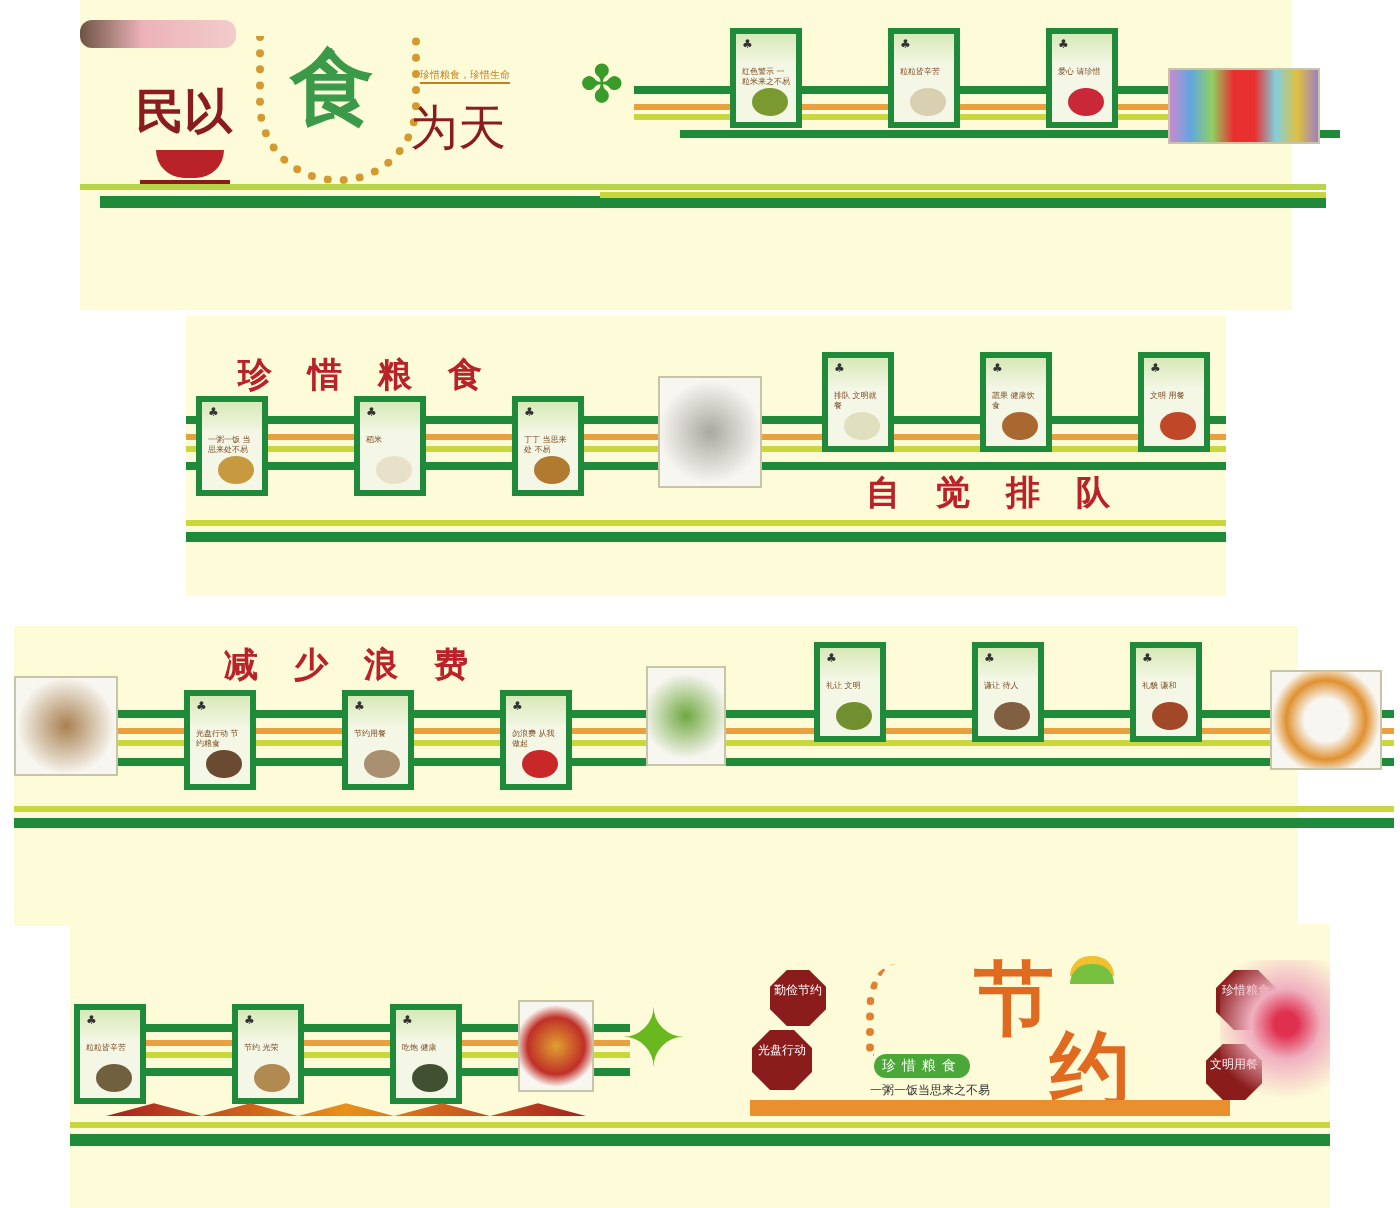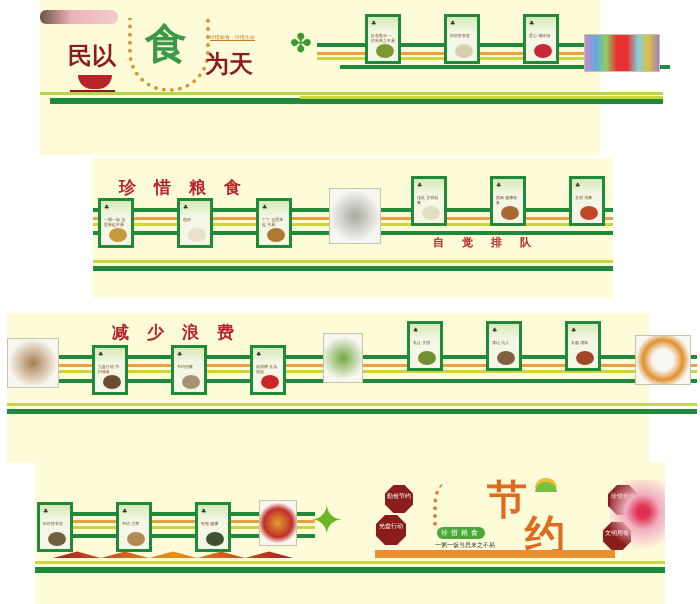--- a/index.html
+++ b/index.html
@@ -17,27 +17,27 @@
   .poster .txt { position:absolute; top:16px; left:3px; right:3px; font-size:4px; color:#7a4a20; line-height:5px; }
   .poster .pic { position:absolute; bottom:3px; left:8px; width:18px; height:14px; border-radius:50%; }
   .photo { position:absolute; background:#f8f6f0; border:1px solid #c8c4a8; overflow:hidden; }
   .heading { position:absolute; color:#b82228; font-weight:bold; letter-spacing:18px; font-family:"DejaVu Serif", serif; }
   .badge { position:absolute; width:28px; height:28px; background:#8b1c1c; color:#fff; font-size:6px; line-height:7px;
            text-align:center; padding-top:7px; clip-path:polygon(30% 0,70% 0,100% 30%,100% 70%,70% 100%,30% 100%,0 70%,0 30%); }
 </style>
 </head>
 <body>
 
-<div class="panel" style="left:40px;top:0;width:560px;height:155px;">
+<div class="panel" style="left:40px;top:0;width:606px;height:155px;">
   <div style="position:absolute;left:0;top:10px;width:78px;height:14px;background:linear-gradient(90deg,#4a2a20,#e8a0b0 40%,#f0c0c8);border-radius:6px;opacity:.8;"></div>
   <div style="position:absolute;left:28px;top:40px;font-size:24px;font-weight:bold;color:#8b1c1c;">民以</div>
   <div style="position:absolute;left:88px;top:18px;width:82px;height:74px;border:4px dotted #d49a30;border-top:none;border-radius:0 0 40px 40px;"></div>
   <div style="position:absolute;left:105px;top:16px;font-size:42px;color:#3a9a4a;font-weight:bold;">食</div>
   <div style="position:absolute;left:170px;top:34px;font-size:5px;color:#c08020;border-bottom:1px solid #c08020;">珍惜粮食，珍惜生命</div>
-  <div style="position:absolute;left:165px;top:48px;font-size:24px;font-weight:bold;color:#8b1c1c;">为天</div>
+  <div style="position:absolute;left:165px;top:48px;font-size:24px;font-weight:normal;color:#8b1c1c;">为天</div>
   <div style="position:absolute;left:38px;top:75px;width:34px;height:14px;background:#b82228;border-radius:0 0 17px 17px;"></div>
   <div style="position:absolute;left:30px;top:90px;width:45px;height:2px;background:#8b1c1c;"></div>
 
   <div class="stripe gl" style="left:0;top:92px;width:623px;height:3px;"></div>
   <div class="stripe g" style="left:10px;top:98px;width:613px;height:6px;"></div>
   <div style="position:absolute;left:250px;top:28px;font-size:26px;color:#3a9a2a;">✤</div>
   <div class="stripe g" style="left:277px;top:43px;width:330px;"></div>
   <div class="stripe o" style="left:277px;top:52px;width:330px;height:3px;"></div>
   <div class="stripe y" style="left:277px;top:57px;width:330px;height:3px;"></div>
   <div class="stripe g" style="left:300px;top:65px;width:330px;"></div>
@@ -99,21 +99,21 @@
       <div class="mark">♣</div>
       <div class="txt">蔬果 健康饮食</div>
       <div class="pic" style="background:#a86830;"></div>
     </div>
   <div class="poster" style="left:476px;top:18px;">
       <div class="leaf"></div>
       <div class="mark">♣</div>
       <div class="txt">文明 用餐</div>
       <div class="pic" style="background:#c04828;"></div>
     </div>
-  <div class="heading" style="left:340px;top:77px;font-size:11px;">自觉排队</div>
+  <div class="heading" style="left:340px;top:77px;font-size:17px;">自觉排队</div>
   <div class="stripe y" style="left:0;top:102px;width:520px;height:3px;"></div>
   <div class="stripe g" style="left:0;top:108px;width:520px;height:5px;"></div>
 </div>
 
 <div class="panel" style="left:7px;top:313px;width:642px;height:150px;">
   <div class="heading" style="left:105px;top:8px;font-size:17px;">减少浪费</div>
   <div class="stripe g" style="left:50px;top:42px;width:640px;"></div>
   <div class="stripe o" style="left:50px;top:51px;width:640px;height:3px;"></div>
   <div class="stripe y" style="left:50px;top:57px;width:640px;height:3px;"></div>
   <div class="stripe g" style="left:50px;top:66px;width:640px;"></div>

